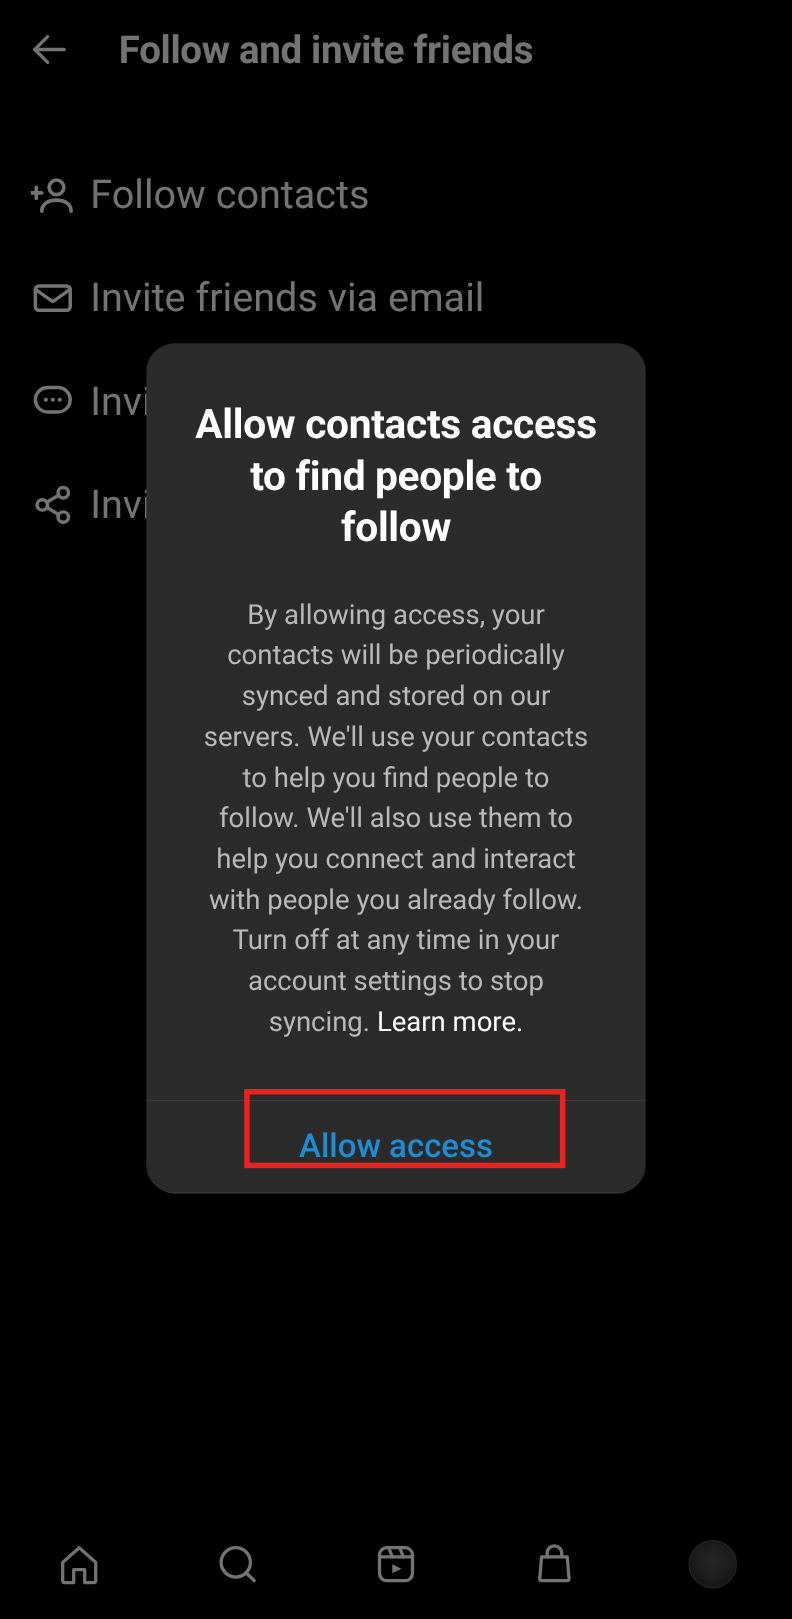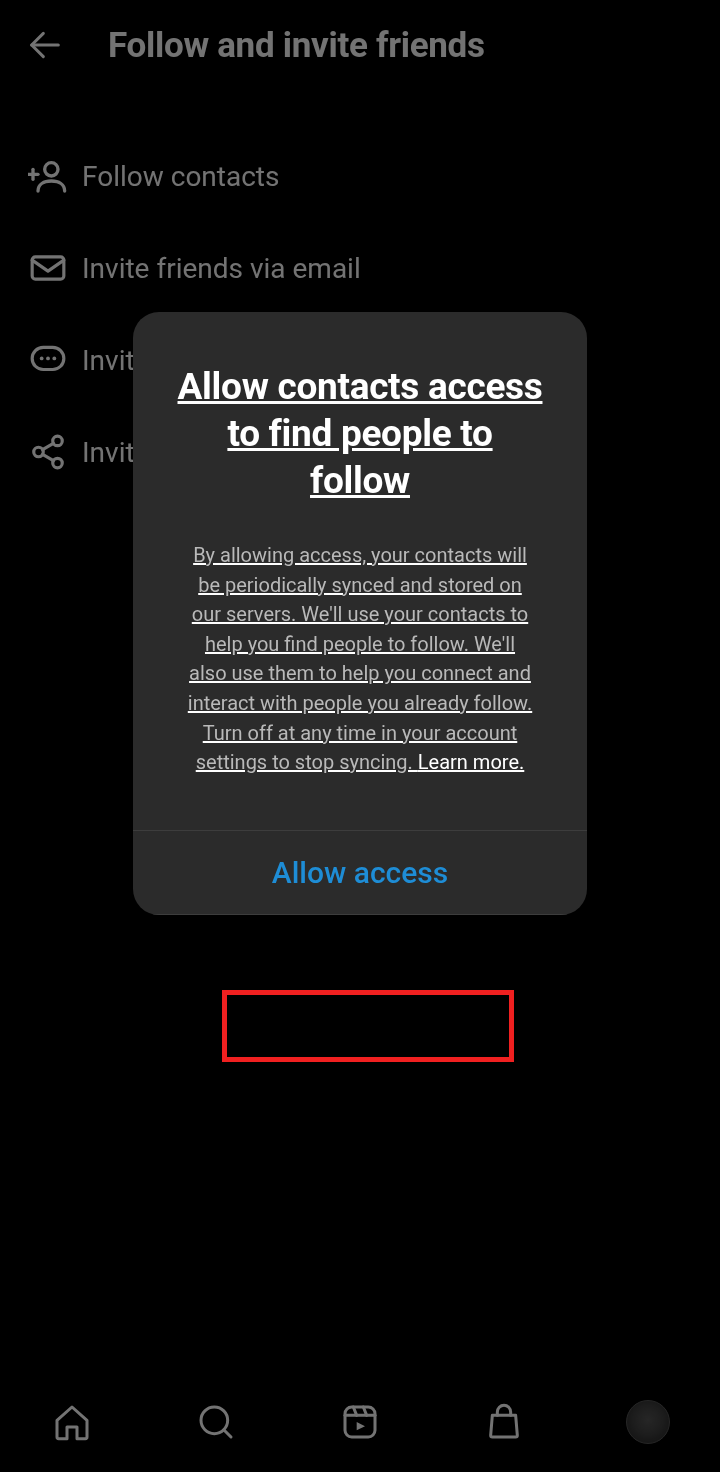--- a/index.html
+++ b/index.html
@@ -47,21 +47,21 @@
   .menu-icon {
     width: 40px;
     height: 40px;
     display: flex;
     align-items: center;
     justify-content: center;
     color: #fff;
     margin-right: 14px;
   }
   .menu-label {
-    font-size: 28px;
+    font-size: 36px;
     color: #fff;
     font-weight:400;
   }
 
   
   .bottom-nav {
     position: absolute;
     left: 0;
     right: 0;
     bottom: 0;
@@ -102,32 +102,31 @@
     top: 312px;
     width: 454px;
     background: #2b2b2b;
     border-radius: 26px;
     z-index: 10;
     overflow: hidden;
   }
   .modal-body {
     padding: 52px 40px 52px 40px;
     text-align: center;
-    text-decoration: underline;
   }
   .modal-title {
     font-size: 37px;
     font-weight: 700;
     color: #fff;
     line-height: 1.27;
     letter-spacing:-0.3px;
     margin-bottom: 36px;
   }
   .modal-text {
-    font-size: 20px;
+    font-size: 25px;
     color: #b9b9b9;
     line-height: 1.48;
     padding: 0 12px;
   }
   .modal-text .learn {
     color: #fff;
   }
   .modal-buttons {
     border-top: 1px solid #3d3d3d;
   }

